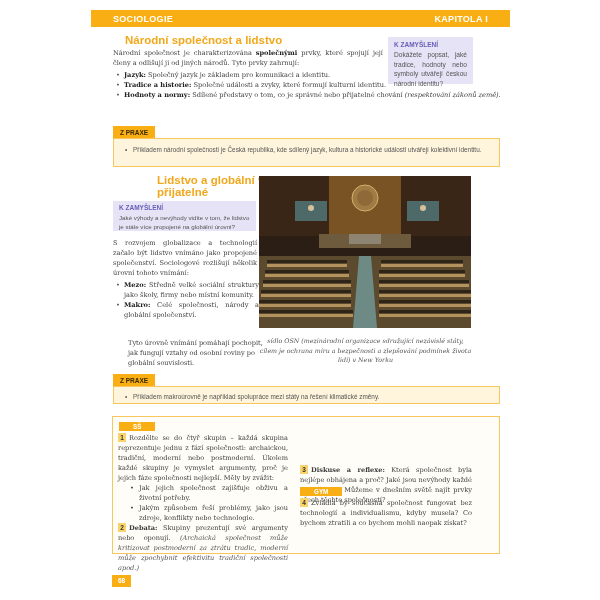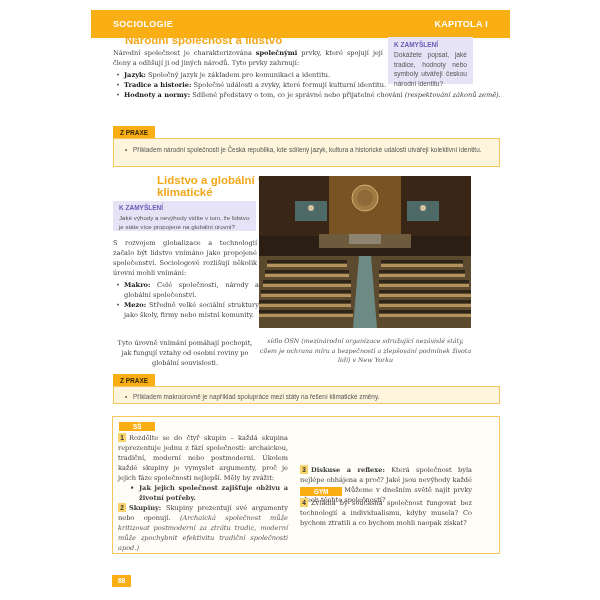--- a/index.html
+++ b/index.html
@@ -1,18 +1,18 @@
 <!DOCTYPE html>
 <html><head>
 <meta charset="utf-8">
 <style>
   html, body { margin:0; padding:0; background:#ffffff; }
   body { width:600px; height:600px; position:relative; overflow:hidden; font-family:"DejaVu Serif", serif; color:#3a3a3a; }
 
-  .header-bar { position:absolute; left:91px; top:10px; width:419px; height:28px; background:#f9ae13; display:flex; align-items:center; justify-content:space-between; padding:0 22px; box-sizing:border-box; }
+  .header-bar { position:absolute; left:91px; top:10px; width:419px; height:17px; background:#f9ae13; display:flex; align-items:center; justify-content:space-between; padding:0 22px; box-sizing:border-box; }
   .header-bar span { font-family:"Liberation Sans", sans-serif; font-weight:bold; font-size:9px; color:#ffffff; letter-spacing:0.3px; }
 
   .h1 { position:absolute; font-family:"Liberation Sans", sans-serif; color:#f2a81c; font-weight:bold; font-size:11.5px;padding-left:12px; }
   .para { position:absolute; font-size:6.6px; line-height:10px; color:#3d3d3d; }
   .para b { color:#222; }
   ul.bl { list-style:none; margin:2px; padding:0; }
   ul.bl li { position:relative; padding-left:9px; }
   ul.bl li::before { content:"•"; position:absolute; left:1px; top:0; color:#555; }
 
   .think-box { position:absolute; background:#e5e3f5; padding:4px 6px; box-sizing:border-box; }
@@ -24,21 +24,21 @@
 
   .photo { position:absolute; left:259px; top:176px; width:212px; height:152px; overflow:hidden; background:#3a2a1a; }
   .caption { position:absolute; left:258px; top:336px; width:215px; text-align:center; font-style:italic; font-size:6.3px; line-height:9.5px; color:#555; }
 
   .task-box { position:absolute; left:112px; top:416px; width:388px; height:138px; border:1.5px solid #f6c75f; box-sizing:border-box; background:#fffdf7; }
   .level-tag { position:absolute; background:#f9ae13; color:#fff; font-family:"Liberation Sans", sans-serif; font-weight:bold; font-size:6.3px; padding:1px 14px; }
   .num { display:inline-block; background:#f9d36b; color:#333; font-family:"Liberation Sans", sans-serif; font-weight:bold; font-size:6.5px; width:8px; text-align:center; margin-right:3px; line-height:9px; }
   .tcol { position:absolute; font-size:6.6px; line-height:10px; color:#3d3d3d; text-align:justify; }
   .tcol i { color:#555; }
   .subl { list-style:none; margin:0; padding:0 0 0 12px; }
-  .subl li { position:relative; padding-left:9px;font-weight:bold; }
+  .subl li { position:relative; padding-left:9px; }
   .subl li::before { content:"•"; position:absolute; left:0; }
 
   .page-num { position:absolute; left:112px; top:575px; width:19px; height:12px; background:#f9ae13; color:#fff; font-family:"Liberation Sans", sans-serif; font-weight:bold; font-size:6.5px; text-align:center; line-height:12px; }
 </style>
 </head>
 <body>
 
 <div class="header-bar">
   <span>SOCIOLOGIE</span>
   <span>KAPITOLA I</span>
@@ -62,34 +62,34 @@
 
 <div class="praxe-tab" style="left:113px; top:126px;">Z PRAXE</div>
 <div class="praxe-box" style="left:113px; top:138px; width:387px; height:29px;">
   <ul class="bl">
       <li>Příkladem národní společnosti je Česká republika, kde sdílený jazyk, kultura a historické události utvářejí kolektivní identitu.</li>
     </ul>
 </div>
 
 <div class="h1" style="left:113px; top:174px; line-height:12px;margin-left:32px;">
   <div>Lidstvo a globální vnímání</div>
-  <div>klimatické</div>
+  <div>přijatelné</div>
 </div>
 
 <div class="think-box" style="left:113px; top:201px; width:143px; height:30px; padding:3px 6px;">
   <div class="think-title">K ZAMYŠLENÍ</div>
   <div class="think-text" style="font-size:6.2px; line-height:9px;">Jaké výhody a nevýhody vidíte v tom, že lidstvo je stále více propojené na globální úrovni?</div>
 </div>
 
-<div class="para" style="left:113px; top:238px; width:144px; text-align:justify;">S rozvojem globalizace a technologií začalo být lidstvo vnímáno jako propojené společenství. Sociologové rozlišují několik úrovní mohli vnímání:</div>
+<div class="para" style="left:113px; top:238px; width:144px; text-align:justify;">S rozvojem globalizace a technologií začalo být lidstvo vnímáno jako propojené společenství. Sociologové rozlišují několik úrovní tohoto vnímání:</div>
 <ul class="bl para" style="left:113px; top:278px; width:144px; text-align:justify;">
+  <li><b>Mezo:</b><span> Středně velké sociální struktury jako školy, firmy nebo místní komunity.</span></li>
   <li><b>Makro:</b><span> Celé společnosti, národy a globální společenství.</span></li>
-  <li><b>Mezo:</b><span> Středně velké sociální struktury jako školy, firmy nebo místní komunity.</span></li>
 </ul>
-<div class="para" style="left:113px; top:338px; width:144px;text-align:center;">Tyto úrovně vnímání pomáhají pochopit, jak fungují vztahy od osobní roviny po globální souvislosti.</div>
+<div class="para" style="left:128px; top:338px; width:144px;">Tyto úrovně vnímání pomáhají pochopit, jak fungují vztahy od osobní roviny po globální souvislosti.</div>
 
 <div class="photo">
   <svg width="212" height="152" viewBox="0 0 212 152">
     <rect x="0" y="0" width="212" height="152" fill="#2b1e14"></rect>
     <rect x="0" y="0" width="212" height="60" fill="#3a2616"></rect>
     <rect x="70" y="0" width="72" height="70" fill="#7a5324"></rect>
     <circle cx="106" cy="22" r="13" fill="#a07b44" stroke="#d0b070" stroke-width="1"></circle>
     <circle cx="106" cy="22" r="8" fill="#8f6a38"></circle>
     <rect x="36" y="25" width="32" height="20" fill="#4d6a68"></rect>
     <rect x="148" y="25" width="32" height="20" fill="#4d6a68"></rect>
@@ -138,22 +138,23 @@
     </ul>
 </div>
 
 <div class="task-box"></div>
 <div class="level-tag" style="left:119px; top:422px;">SŠ</div>
 
 <div class="tcol" style="left:118px; top:433px; width:170px;">
   <div><span class="num">1</span><span>Rozdělte se do čtyř skupin – každá skupina reprezentuje jednu z fází společnosti: archaickou, tradiční, moderní nebo postmoderní. Úkolem každé skupiny je vymyslet argumenty, proč je jejich fáze společnosti nejlepší. Měly by zvážit:</span></div>
   <ul class="subl">
     <li>Jak jejich společnost zajišťuje obživu a životní potřeby.</li>
+    <li>Jakým způsobem řeší problémy, jako jsou zdroje, konflikty nebo technologie.</li>
   </ul>
-  <div><span class="num">2</span><b>Skupiny:</b><span> Skupiny prezentují své argumenty nebo oponují. </span><i>(Archaická společnost může kritizovat postmoderní za ztrátu tradic, moderní může zpochybnit efektivitu tradiční společnosti apod.)</i></div>
+  <div><span class="num">2</span><b>Debata:</b><span> Skupiny prezentují své argumenty nebo oponují. </span><i>(Archaická společnost může kritizovat postmoderní za ztrátu tradic, moderní může zpochybnit efektivitu tradiční společnosti apod.)</i></div>
 </div>
 
 <div class="tcol" style="left:300px; top:465px; width:172px;">
   <span class="num">3</span><b>Diskuse a reflexe:</b><span> Která společnost byla nejlépe obhájena a proč? Jaké jsou nevýhody každé společnosti? Můžeme v dnešním světě najít prvky všech těchto společností?</span>
 </div>
 
 <div class="level-tag" style="left:300px; top:495px; top:487px;">GYM</div>
 <div class="tcol" style="left:300px; top:498px; width:172px;">
   <span class="num">4</span><span>Zvládla by současná společnost fungovat bez technologií a individualismu, kdyby musela? Co bychom ztratili a co bychom mohli naopak získat?</span>
 </div>

